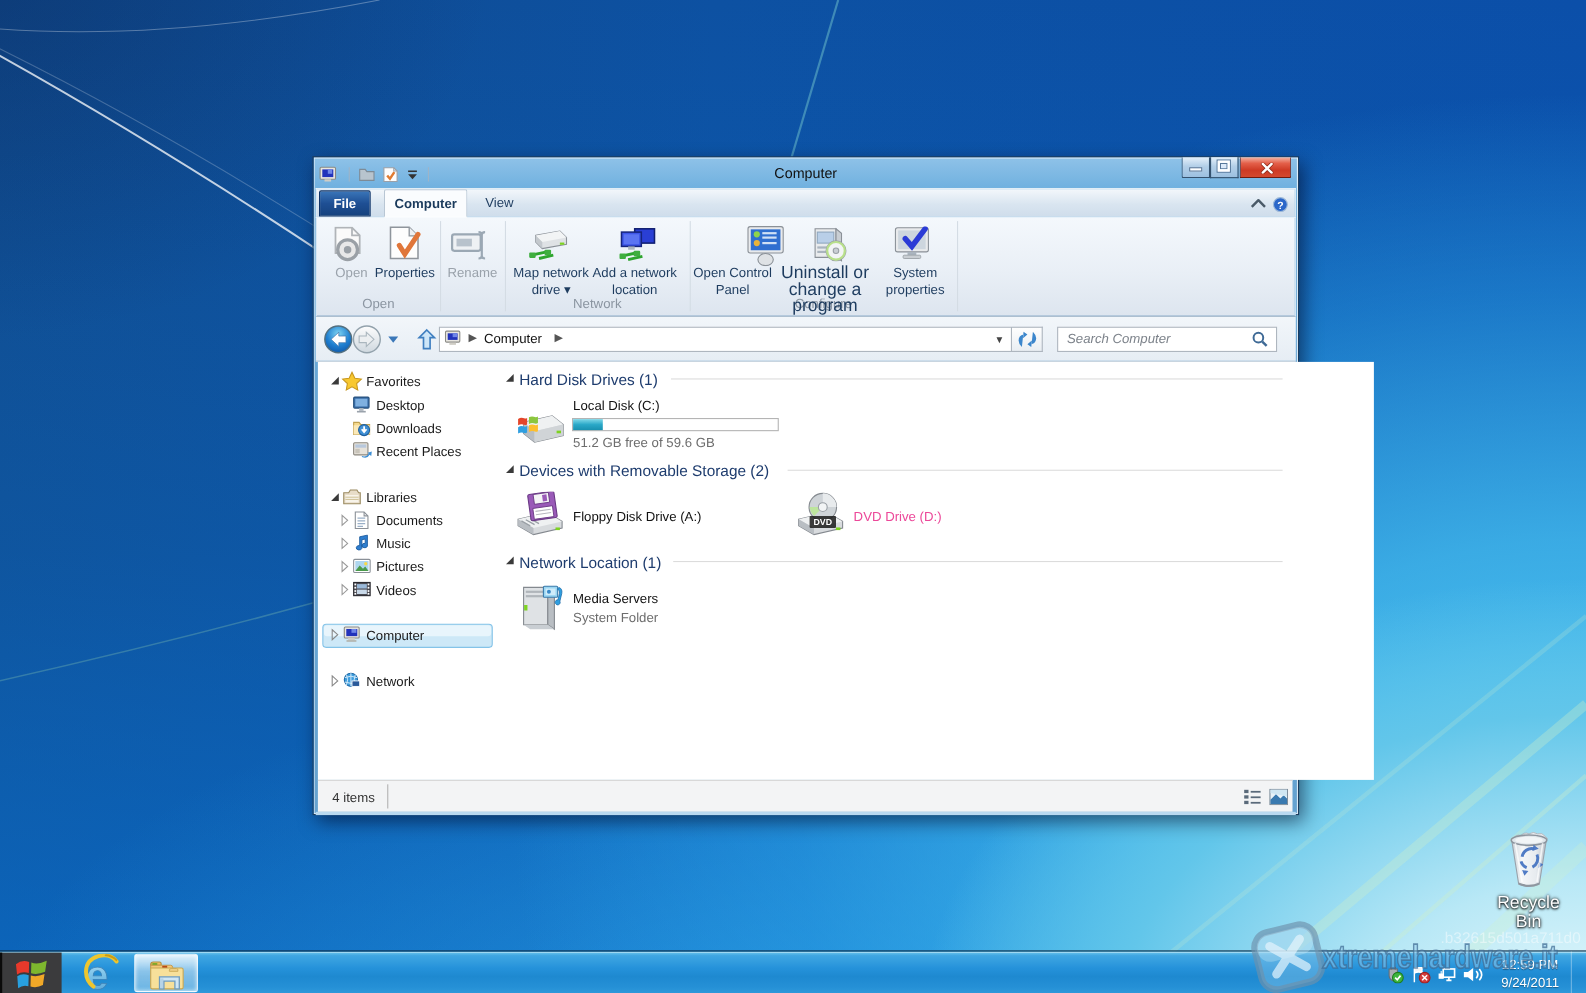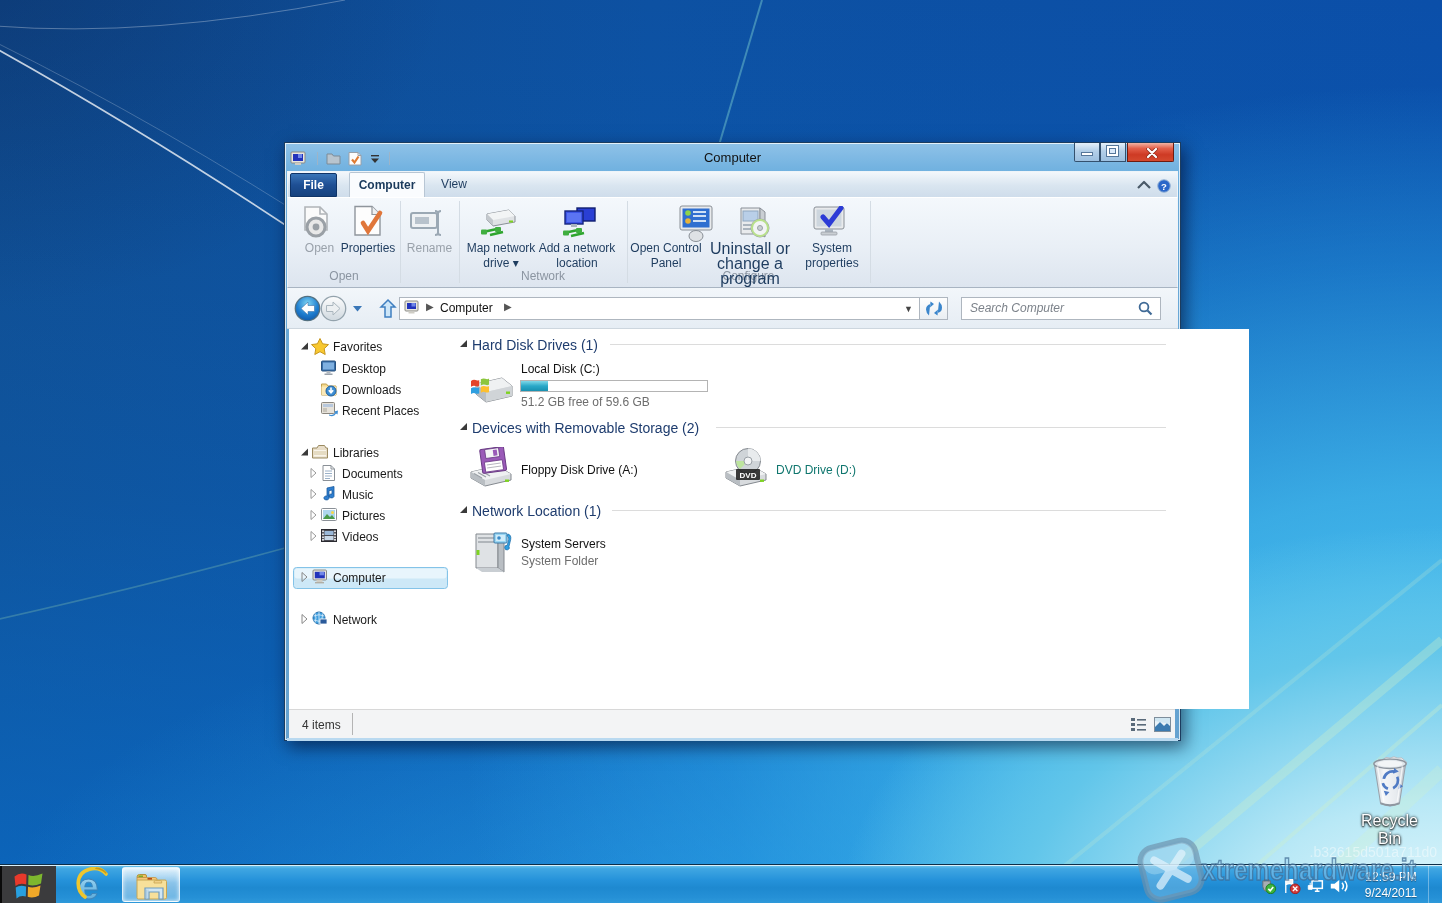--- a/index.html
+++ b/index.html
@@ -492,21 +492,21 @@
       <rect x="38" y="32.5" width="4" height="2.4" fill="#7ed321"></rect>
       <g>
         <circle cx="26" cy="14" r="12.5" fill="#cfd4d8" stroke="#84898f"></circle>
         <path d="M26,1.5 A12.5,12.5 0 0 1 38.5,14 L30,14 A4,4 0 0 0 26,10 Z" fill="#e8ebed"></path>
         <path d="M18,22 A12.5,12.5 0 0 1 14,14 L22,14 A4,4 0 0 0 23,17 Z" fill="#b8e890" opacity="0.8"></path>
         <circle cx="26" cy="14" r="4" fill="#f2f4f5" stroke="#9aa0a6"></circle>
         <rect x="14" y="22" width="24" height="11" rx="1" fill="#1a1a1a" opacity="0.85"></rect>
         <text x="26" y="30.5" text-anchor="middle" font-size="8" font-weight="bold" fill="#fff" font-family="Liberation Sans">DVD</text>
       </g>
     </svg>
-    <div class="abs" style="left:487px;top:134px;font-size:12px;color:#0f766e;">DVD Drive (D:)</div>
+    <div class="abs" style="left:487px;top:134px;font-size:12px;color:#ec4899;">DVD Drive (D:)</div>
 
     <svg class="abs" style="left:169px;top:175px" width="12" height="12" viewBox="0 0 12 12">
         <path d="M2,9 L9,2 L9,9 Z" fill="#3a3a3a"></path>
       </svg>
     <div class="abs" style="left:183px;top:174px;font-size:14px;color:#1e3c6e;">Network Location (1)</div>
     <div class="abs" style="left:323px;top:181px;width:554px;height:1px;background:#dcdcdc;"></div>
 
     <svg class="abs" style="left:181px;top:201px" width="47" height="46" viewBox="0 0 47 46">
       <path d="M6,4 L28,4 L28,38 L6,38 Z" fill="#dfe2e5" stroke="#84898f"></path>
       <path d="M28,4 L34,9 L34,42 L28,38 Z" fill="#b9bec3" stroke="#84898f"></path>
@@ -514,21 +514,21 @@
       <rect x="8" y="7" width="18" height="2" fill="#b0b5ba"></rect>
       <rect x="8" y="11" width="18" height="2" fill="#b0b5ba"></rect>
       <rect x="6.5" y="20" width="3" height="5" fill="#7ed321"></rect>
       <g>
         <rect x="24" y="3" width="13" height="10" rx="1" fill="#9ad6f2" stroke="#3a7aaa"></rect>
         <rect x="26" y="5" width="9" height="6" fill="#cfecfa"></rect>
         <circle cx="29" cy="8" r="1.8" fill="#3a8ac8"></circle>
         <path d="M38,4 q3.5,1 2.7,5.5 l-1.7,7 a2.3,2.3 0 1 1 -1.8,-1.2 l1.5,-6 q0.4,-3 -1.7,-3.5 z" fill="#2f9fe0" stroke="#1a6aa8" stroke-width="0.7"></path>
       </g>
     </svg>
-    <div class="abs" style="left:232px;top:208px;font-size:12px;color:#111;">System Servers</div>
+    <div class="abs" style="left:232px;top:208px;font-size:12px;color:#111;">Media Servers</div>
     <div class="abs" style="left:232px;top:225px;font-size:12px;color:#6d6d6d;">System Folder</div>
   </div>
 
   <div class="abs" style="left:4px;top:566px;width:886px;height:29px;background:#f3f4f5;border-top:1px solid #d8d8d8;">
     <div class="abs" style="left:13px;top:8px;font-size:12px;color:#333;">4 items</div>
     <div class="abs" style="left:63px;top:3px;width:1px;height:22px;background:#b4b4b4;"></div>
     <svg class="abs" style="left:842px;top:7px" width="40" height="15" viewBox="0 0 40 15">
       <g fill="#5a6a7a">
         <rect x="0" y="1" width="4" height="3"></rect>
           <rect x="6" y="2" width="9" height="1.6"></rect>

